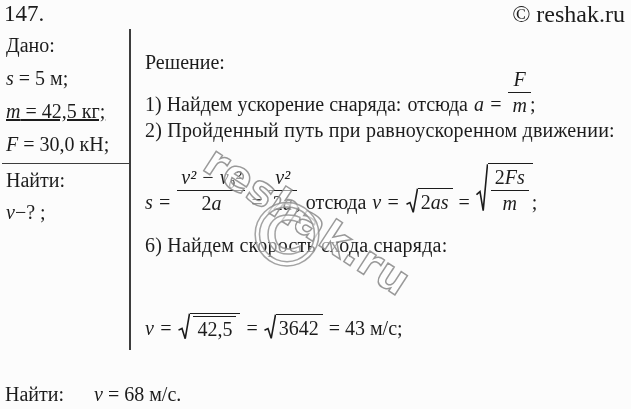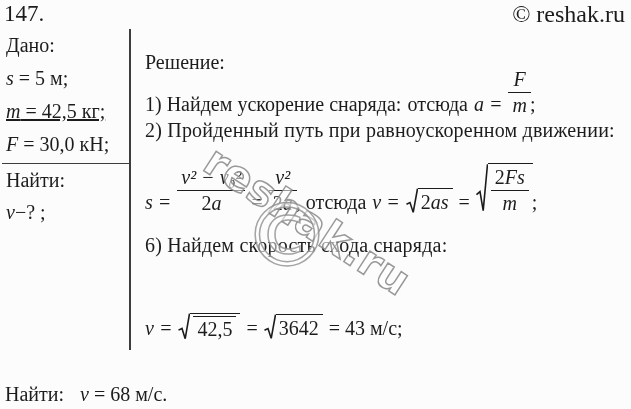--- a/index.html
+++ b/index.html
@@ -36,21 +36,21 @@
   
   .sol-label  { left:145px; top:34px;margin-top:17px; }
   .step2-head { left:145px; top:119px; letter-spacing:0.2px; }
   .step3-head { left:145px; top:234px; letter-spacing:0.2px; }
 
   .row { display:flex; align-items:flex-end; column-gap:6px; white-space:nowrap; }
   .step1-row    { left:145px; top:60px;  height:56px; }
   .formula2-row { left:145px; top:152px; height:62px; }
   .formula3-row { left:145px; top:260px; height:80px; }
   .answer-row   { left:5px;  top:382px; height:24px; }
-  .answer-row .math { margin-left:10px; }
+  .answer-row .math { margin-left:24px; }
   .tight { margin-left:-7px; }
 
   
   .frac { display:inline-flex; flex-direction:column; text-align:center; vertical-align:middle; }
   .frac .num { padding:0 4px 1px 4px; line-height:1.12; }
   .frac .den { border-top:1.6px solid #1c1c1c; padding:1px 4px 0 4px; line-height:1.12; }
 
   
   .sqrt { position:relative; display:inline-flex; padding-left:12px; }
   .sqrt .radsign { position:absolute; left:0; top:0; width:12px; height:100%; }

